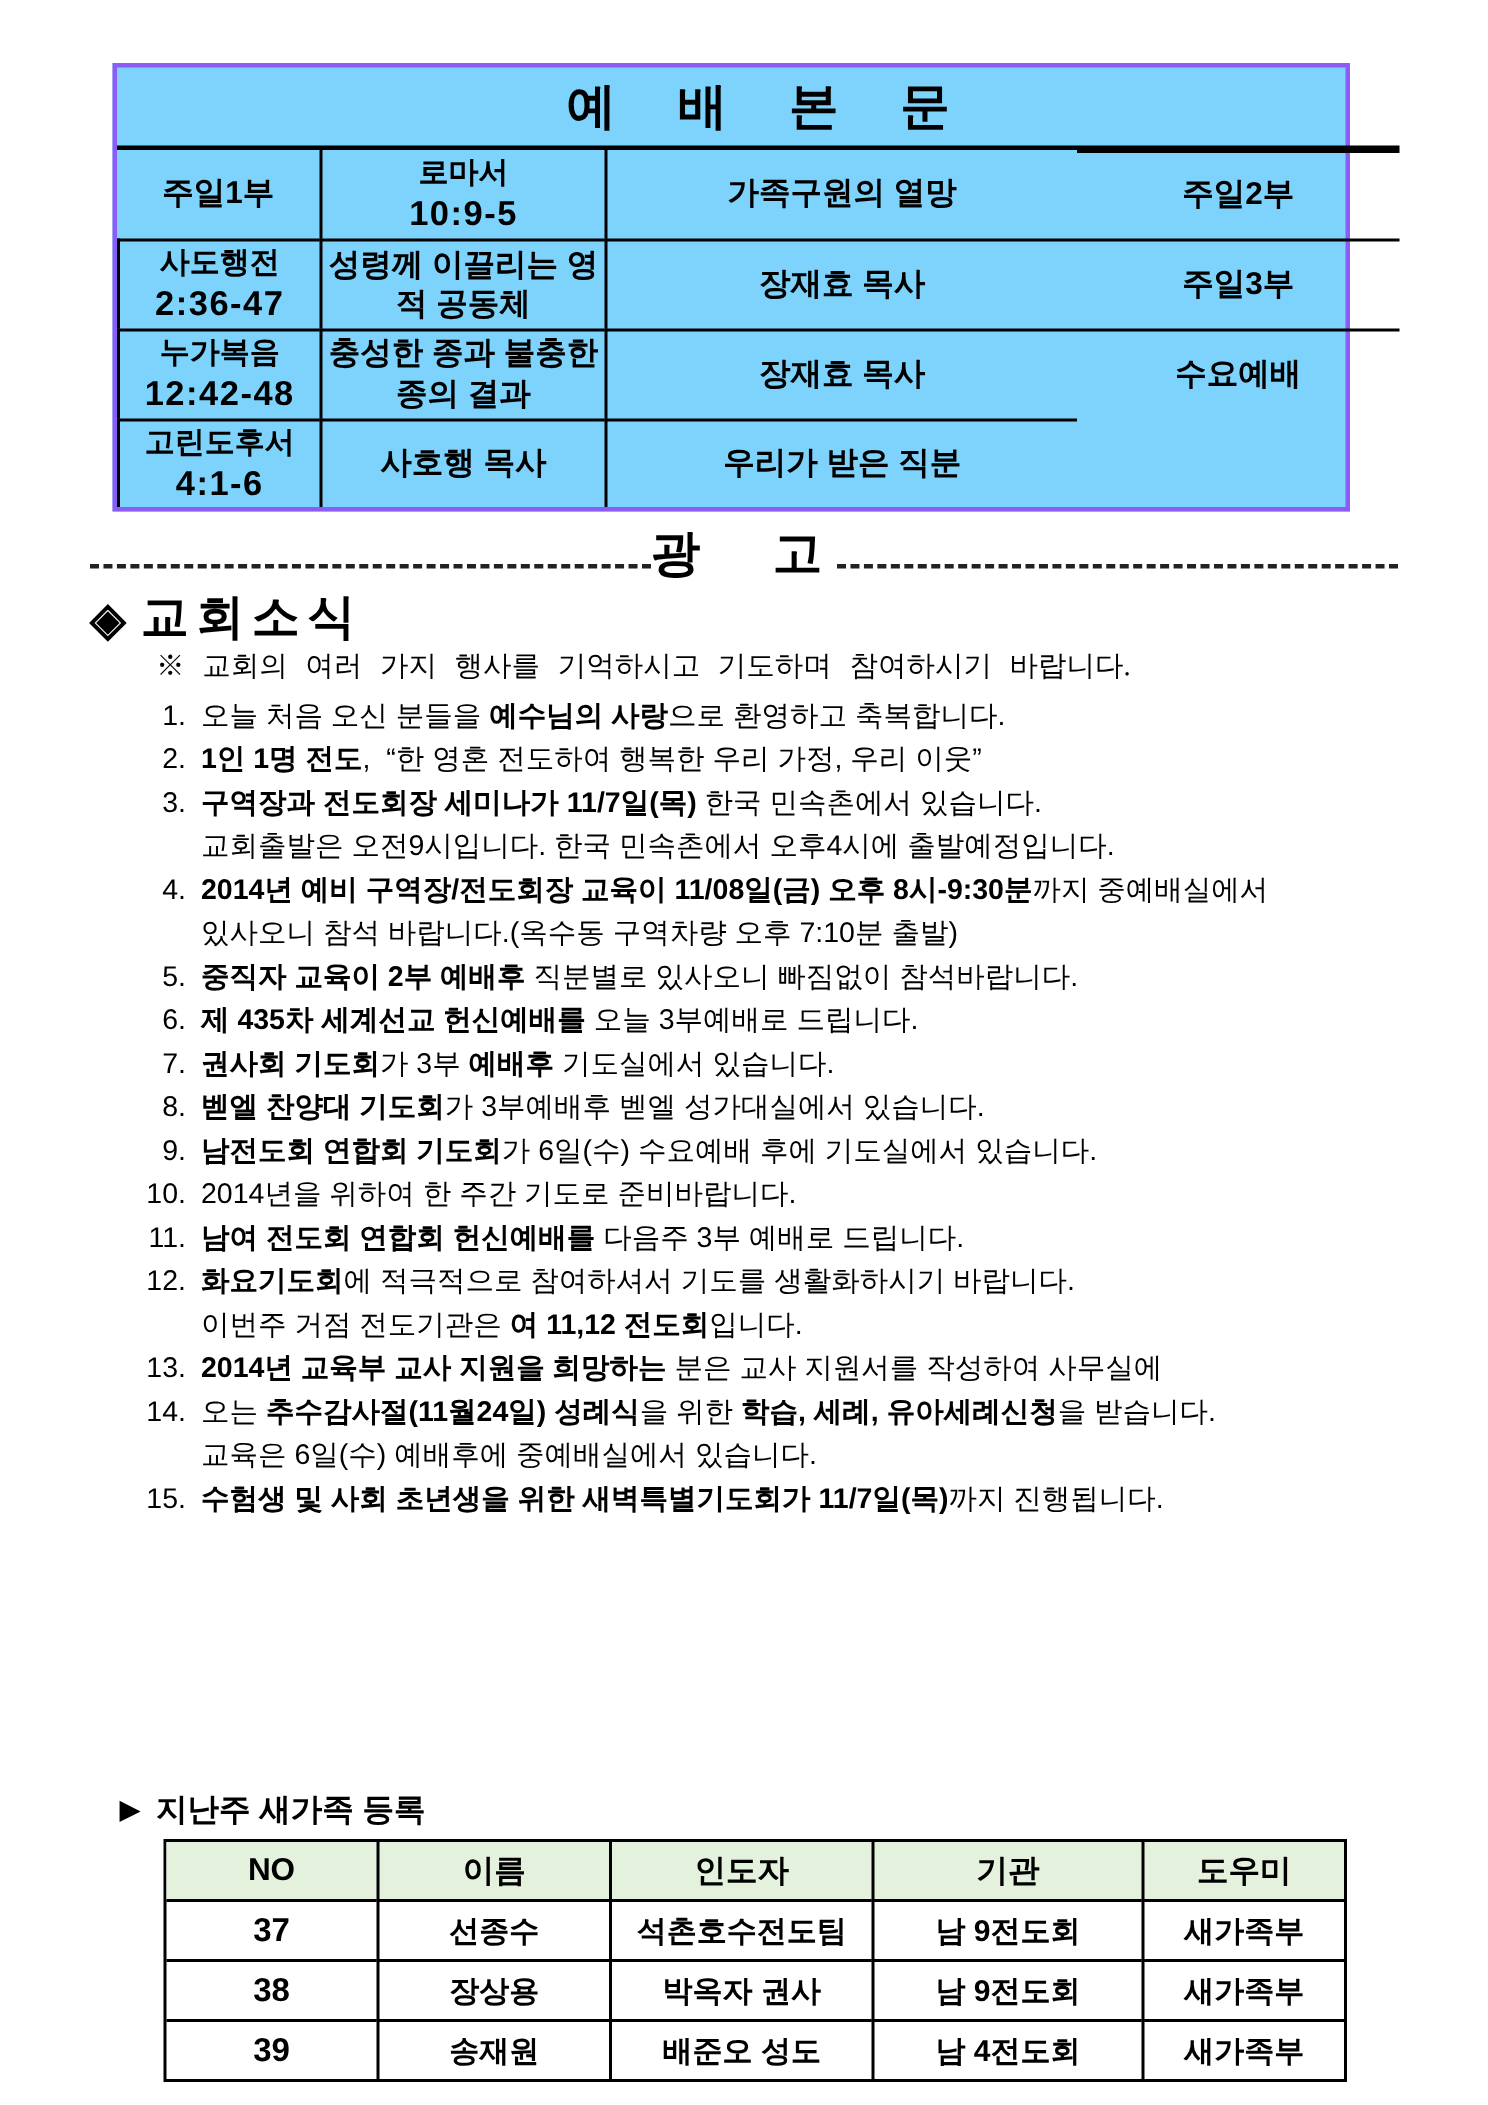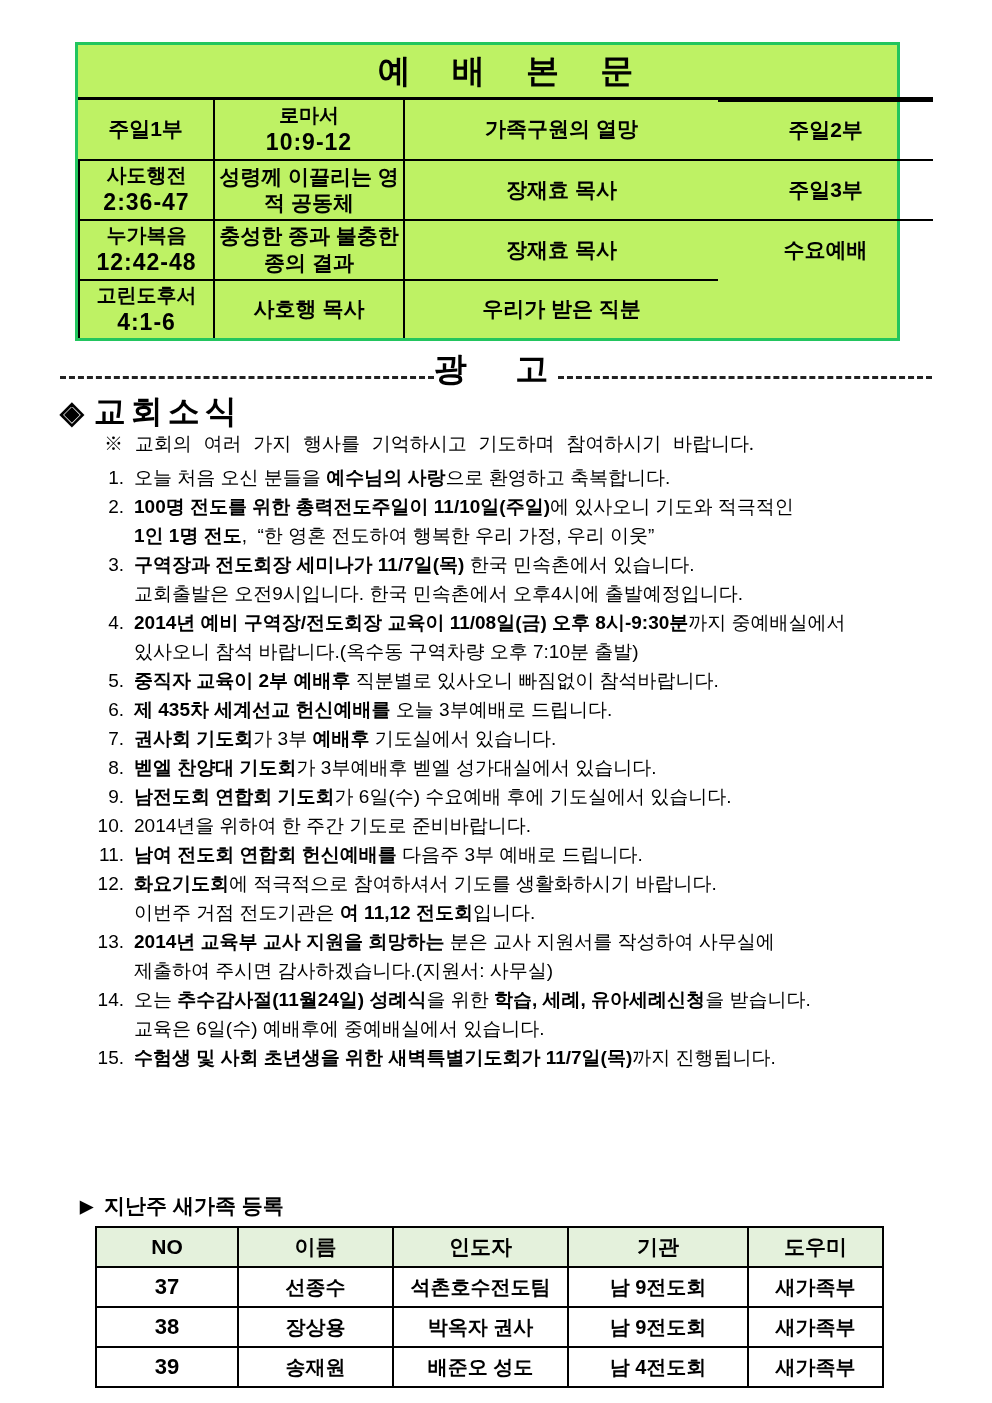--- a/index.html
+++ b/index.html
@@ -8,21 +8,21 @@
     width: 992px; height: 1403px;
     background:#fff; color:#000;
     font-family:"Liberation Sans", sans-serif;
     position: relative; overflow: hidden;
   }
 
   
   .wtable {
     position:absolute; top:42px; left:75px; width:825px;
     display:grid; grid-template-columns:135px 190px 315px 215px;
-    border:3px solid #22c55e; background:#bef264;
+    border:3px solid #8b5cf6; background:#7dd3fc;
   }
   .wtitle {
     grid-column:1/-1; height:55px;
     display:flex; align-items:center; justify-content:center;
     font-size:33px; font-weight:bold; letter-spacing:16px; padding-left:16px;
     border-bottom:3px solid #000; white-space:pre;
   }
   .wcell {
     min-height:59px;
     display:flex; flex-direction:column; align-items:center; justify-content:center;
@@ -65,21 +65,21 @@
   .ann-line .b { font-weight:bold; }
 
   
   .nf-head {
     position:absolute; top:1192px; left:80px;
     display:flex; align-items:center; gap:11px;
     font-weight:bold; font-size:21px;
   }
   .arrow { font-size:17px; line-height:1; }
   .nftable {
-    position:absolute; top:1226px; left:95px;
+    position:absolute; top:1226px; left:109px;
     display:grid; grid-template-columns:140px 155px 175px 180px 135px;
     border:2px solid #000; background:#fff;
   }
   .nfrow { display:contents; }
   .nfcell {
     height:40px; display:flex; align-items:center; justify-content:center;
     font-size:20px; border-top:2px solid #000; border-left:2px solid #000;font-weight:bold;
   }
   .nfcell.c0 { border-left:none; }
   .nfcell.no { font-size:22px; }
@@ -89,21 +89,21 @@
 </style>
 </head>
 <body style="--nf-bg: #e4f1dc;">
 
 <div class="wtable">
   <div class="wtitle">예 배 본 문</div>
 
 <div class="wcell c0 r0">주일1부</div>
     <div class="wcell c1 r0">
       <div class="book">로마서</div>
-      <div class="verse">10:9-12</div>
+      <div class="verse">10:9-5</div>
     </div>
     <div class="wcell c2 r0">가족구원의 열망</div>
     <div class="wcell c0">주일2부</div>
     <div class="wcell c1">
       <div class="book">사도행전</div>
       <div class="verse">2:36-47</div>
     </div>
     <div class="wcell c2">성령께 이끌리는 영적 공동체</div>
     <div class="wcell c3">장재효 목사</div>
     <div class="wcell c0">주일3부</div>
@@ -137,21 +137,20 @@
 <div class="ann-list">
     <div class="ann-item">
       <div class="ann-num">1.</div>
       <div class="ann-body">
         <div class="ann-line"><span>오늘 처음 오신 분들을 </span><span class="b">예수님의 사랑</span><span>으로 환영하고 축복합니다.</span></div>
       </div>
     </div>
     <div class="ann-item">
       <div class="ann-num">2.</div>
       <div class="ann-body">
-        <div class="ann-line"><span class="b">100명 전도를 위한 총력전도주일이 11/10일(주일)</span><span>에 있사오니 기도와 적극적인</span></div>
         <div class="ann-line"><span class="b">1인 1명 전도</span><span>,  “한 영혼 전도하여 행복한 우리 가정, 우리 이웃”</span></div>
       </div>
     </div>
     <div class="ann-item">
       <div class="ann-num">3.</div>
       <div class="ann-body">
         <div class="ann-line"><span class="b">구역장과 전도회장 세미나가 11/7일(목)</span><span> 한국 민속촌에서 있습니다.</span></div>
         <div class="ann-line"><span>교회출발은 오전9시입니다. 한국 민속촌에서 오후4시에 출발예정입니다.</span></div>
       </div>
     </div>
@@ -208,21 +207,20 @@
       <div class="ann-num">12.</div>
       <div class="ann-body">
         <div class="ann-line"><span class="b">화요기도회</span><span>에 적극적으로 참여하셔서 기도를 생활화하시기 바랍니다.</span></div>
         <div class="ann-line"><span>이번주 거점 전도기관은 </span><span class="b">여 11,12 전도회</span><span>입니다.</span></div>
       </div>
     </div>
     <div class="ann-item">
       <div class="ann-num">13.</div>
       <div class="ann-body">
         <div class="ann-line"><span class="b">2014년 교육부 교사 지원을 희망하는</span><span> 분은 교사 지원서를 작성하여 사무실에</span></div>
-        <div class="ann-line"><span>제출하여 주시면 감사하겠습니다.(지원서: 사무실)</span></div>
       </div>
     </div>
     <div class="ann-item">
       <div class="ann-num">14.</div>
       <div class="ann-body">
         <div class="ann-line"><span>오는 </span><span class="b">추수감사절(11월24일) 성례식</span><span>을 위한 </span><span class="b">학습, 세례, 유아세례신청</span><span>을 받습니다.</span></div>
         <div class="ann-line"><span>교육은 6일(수) 예배후에 중예배실에서 있습니다.</span></div>
       </div>
     </div>
     <div class="ann-item">

